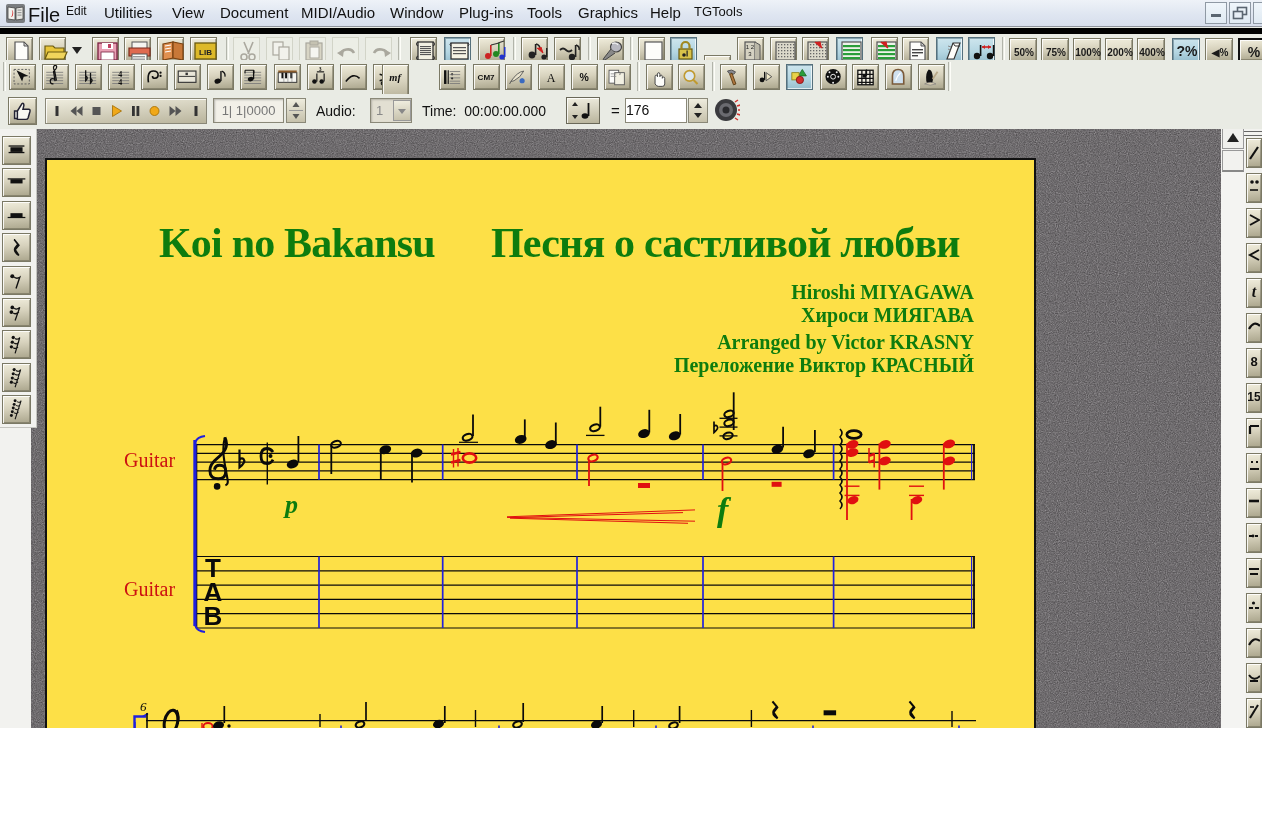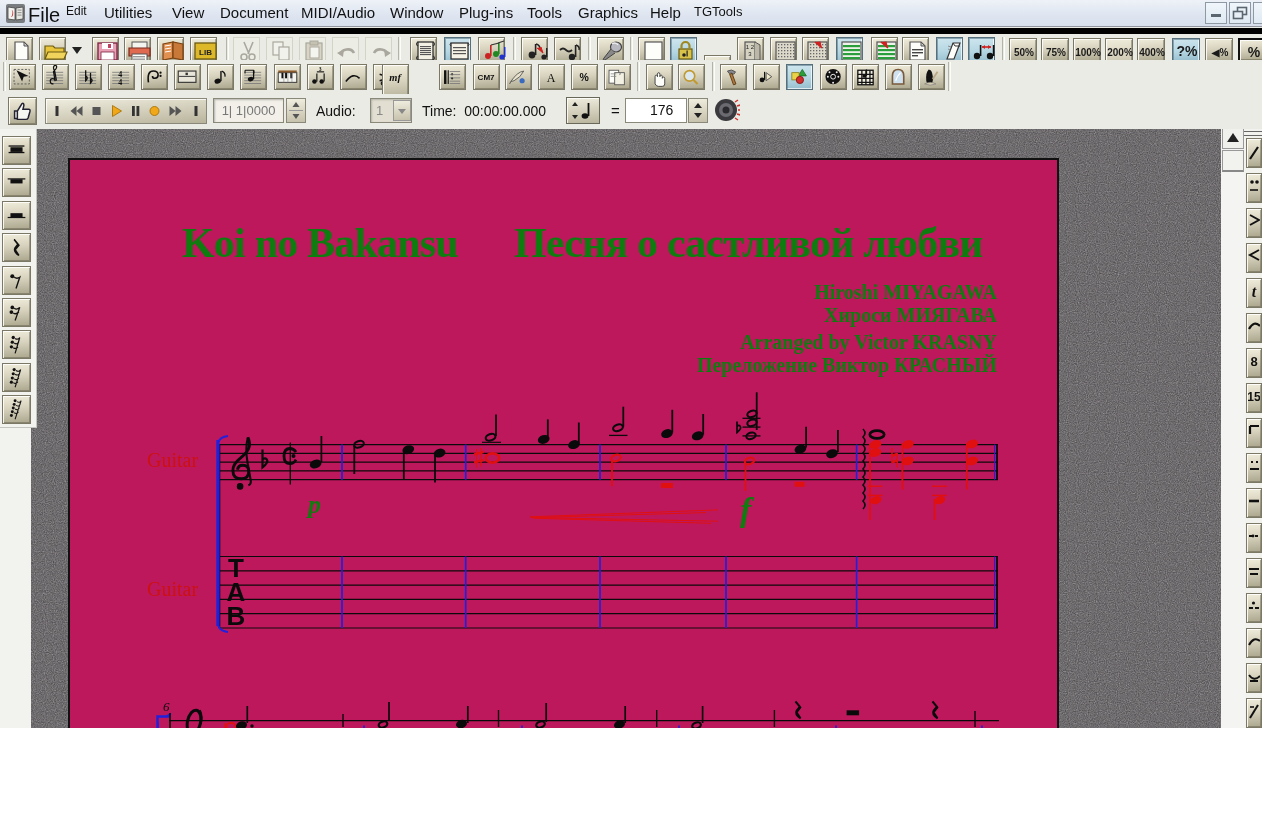--- a/index.html
+++ b/index.html
@@ -637,21 +637,21 @@
           </svg></div>
       </div>
       <div class="abs" style="left:422px;top:9px;font-size:14px;color:#111">Time:&nbsp;&nbsp;00:00:00.000</div>
       <div class="abs" style="left:566px;top:3px;width:34px;height:27px;background:linear-gradient(175deg,#f0eee0,#b9b49c);border:1px solid #6a6858;box-shadow:inset 1px 1px 0 rgba(255,255,255,.8)"><svg width="32" height="25" viewBox="0 0 32 25">
           <path d="M8 4 l3 4 h-6 Z" fill="#222"></path>
           <path d="M8 21 l3 -4 h-6 Z" fill="#222"></path>
           <ellipse cx="18" cy="18" rx="3.4" ry="2.8" fill="#111"></ellipse>
           <rect x="20.6" y="5" width="1.8" height="13" fill="#111"></rect>
         </svg></div>
       <div class="abs" style="left:611px;top:8px;font-size:15px;color:#111">=</div>
-      <div class="abs" style="left:625px;top:4px;width:62px;height:25px;background:#fff;border:1px solid #8a8878;font-size:14px;color:#111;line-height:23px;padding-left:24px">176</div>
+      <div class="abs" style="left:625px;top:4px;width:62px;height:25px;background:#fff;border:1px solid #8a8878;font-size:14px;color:#111;line-height:23px;padding-left:0">176</div>
       <div class="abs" style="left:688px;top:4px;width:20px;height:25px;background:linear-gradient(175deg,#f0eee0,#c5c0aa);border:1px solid #8a8878"><svg width="18" height="23">
           <path d="M9 4 l4 5 h-8 Z" fill="#222"></path>
           <path d="M9 19 l4 -5 h-8 Z" fill="#222"></path>
         </svg></div>
       <div class="abs" style="left:713px;top:3px;width:27px;height:27px"><svg width="27" height="27" viewBox="0 0 27 27">
           <circle cx="13" cy="13" r="11" fill="#3a3a3e"></circle>
           <circle cx="13" cy="13" r="7" fill="#6a6a70"></circle>
           <circle cx="13" cy="13" r="3.5" fill="#2a2a2e"></circle>
           <path d="M22 5 l3 -2 M24 9 l3.5 -1 M25 13 h4 M24 17 l3.5 1 M22 21 l3 2" stroke="#d03030" stroke-width="1.5"></path>
         </svg></div>
@@ -728,21 +728,21 @@
 <div class="tb" style="left:2px;top:266px;width:29px;height:29px">
         <svg width="27" height="27" viewBox="0 0 29 27">
           <circle cx="13" cy="4" r="1.6" fill="#111"></circle>
           <circle cx="12" cy="8" r="1.6" fill="#111"></circle>
           <circle cx="11" cy="12" r="1.6" fill="#111"></circle>
           <circle cx="10" cy="16" r="1.6" fill="#111"></circle>
           <circle cx="9" cy="20" r="1.6" fill="#111"></circle>
           <path d="M15 5 q3 2 4.5 -1 l-6.5 20 M14 9 q3 2 4.5 -1 M13 13 q3 2 4.5 -1 M12 17 q3 2 4.5 -1" fill="none" stroke="#111" stroke-width="1.1"></path>
         </svg>
       </div>
-<div class="abs" style="left:68px;top:29px;width:991px;height:570px;background:#be185d;border:2px solid #111;border-bottom:none;overflow:hidden">
+<div class="abs" style="left:45px;top:29px;width:991px;height:570px;background:#fde047;border:2px solid #111;border-bottom:none;overflow:hidden">
 <svg class="abs" style="left:-2px;top:-2px" width="991" height="570" viewBox="62 158 991 570" font-family="Liberation Serif">
 <text x="176" y="257" font-size="42" font-weight="bold" fill="#0e7c0e" letter-spacing="-0.8">Koi no Bakansu</text>
 <text x="508" y="257" font-size="42" font-weight="bold" fill="#0e7c0e" letter-spacing="-0.8">Песня о састливой любви</text>
 <text x="991" y="299" font-size="20" font-weight="bold" fill="#0e7c0e" text-anchor="end">Hiroshi MIYAGAWA</text>
 <text x="991" y="322" font-size="20" font-weight="bold" fill="#0e7c0e" text-anchor="end">Хироси МИЯГАВА</text>
 <text x="991" y="349" font-size="20" font-weight="bold" fill="#0e7c0e" text-anchor="end">Arranged by Victor KRASNY</text>
 <text x="991" y="372" font-size="20" font-weight="bold" fill="#0e7c0e" text-anchor="end">Переложение Виктор КРАСНЫЙ</text>
 <text x="141" y="466.5" font-size="20" fill="#cc1111">Guitar</text>
 <text x="141" y="595.5" font-size="20" fill="#cc1111">Guitar</text>
 <line x1="213" y1="444.5" x2="992" y2="444.5" stroke="#0a0a0a" stroke-width="1.25"></line>

